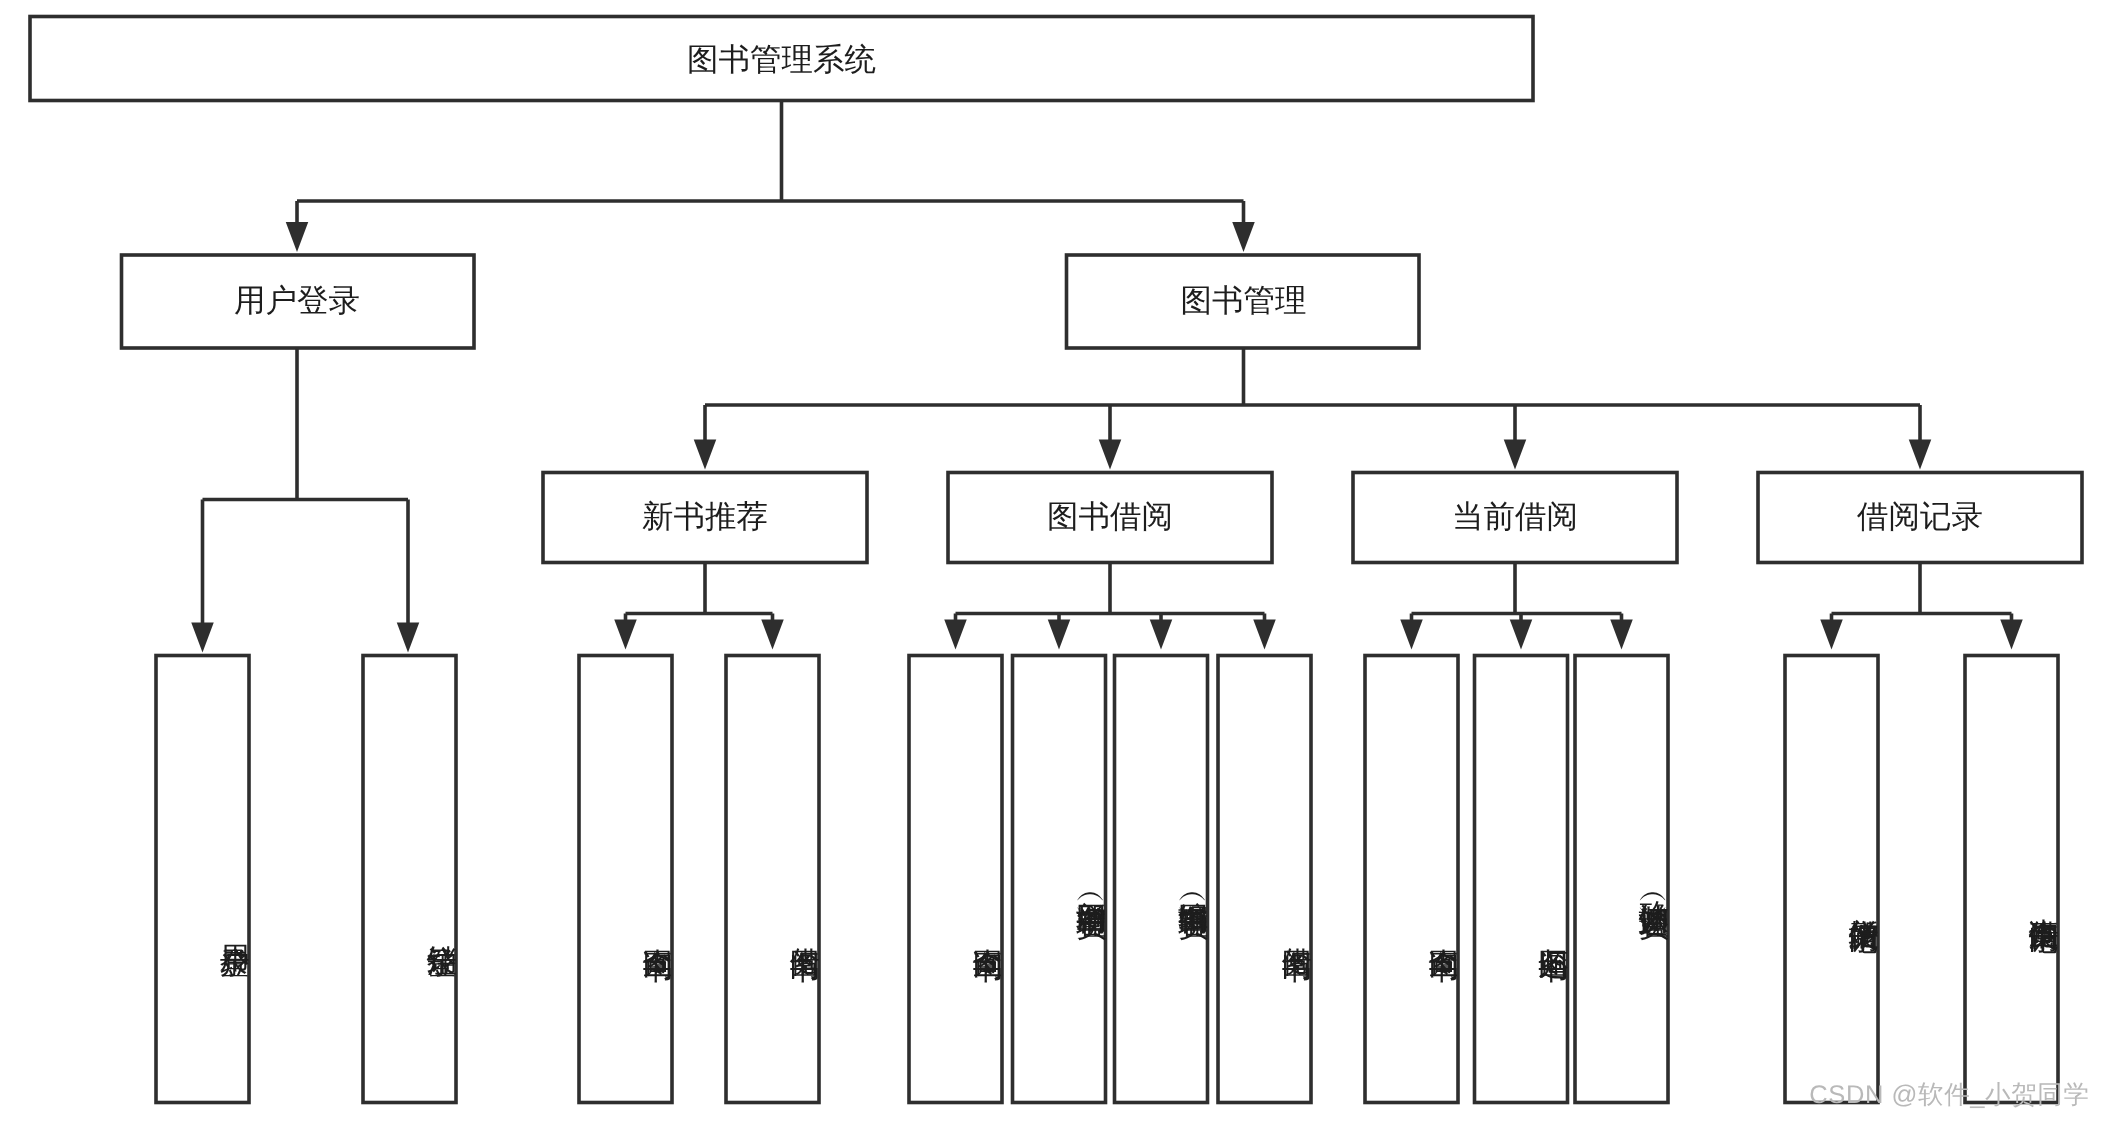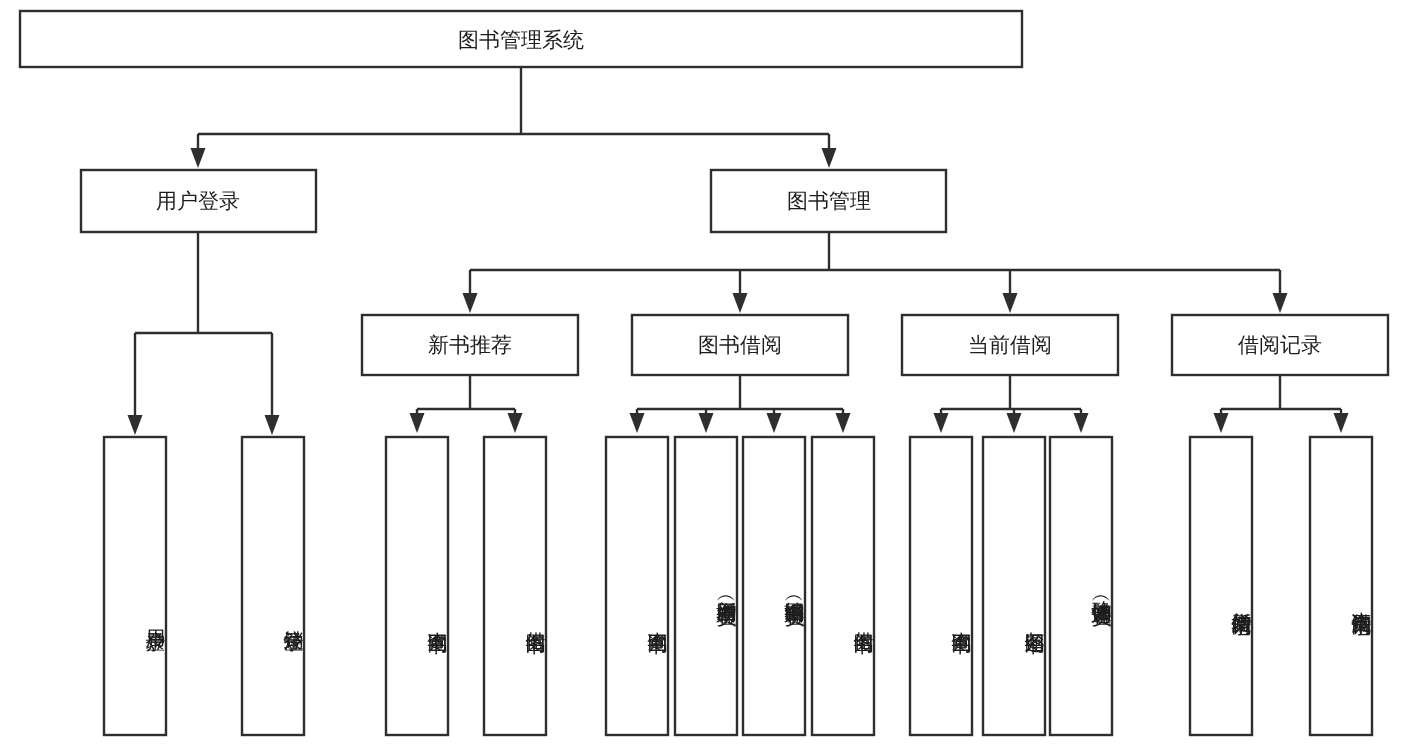--- a/index.html
+++ b/index.html
@@ -222,13 +222,14 @@
   <div class="node-label-v" style="left:606px; top:500px; width:62px; height:235px;">查询图书</div>
   <div class="node-label-v" style="left:675px; top:443px; width:62px; height:292px;">新增图书（管理员）</div>
   <div class="node-label-v" style="left:743px; top:443px; width:62px; height:292px;">编辑图书（管理员）</div>
   <div class="node-label-v" style="left:812px; top:500px; width:62px; height:235px;">借阅图书</div>
   <div class="node-label-v" style="left:910px; top:500px; width:62px; height:235px;">查询图书</div>
   <div class="node-label-v" style="left:983px; top:500px; width:62px; height:235px;">归还图书</div>
   <div class="node-label-v" style="left:1050px; top:443px; width:62px; height:292px;">确认归还（管理员）</div>
   <div class="node-label-v" style="left:1190px; top:463px; width:62px; height:272px;">新增借阅记录</div>
   <div class="node-label-v" style="left:1310px; top:463px; width:62px; height:272px;">查询借阅记录</div>
 
+  <div class="watermark">CSDN @软件_小贺同学</div>
 </div>
 
 </body></html>

